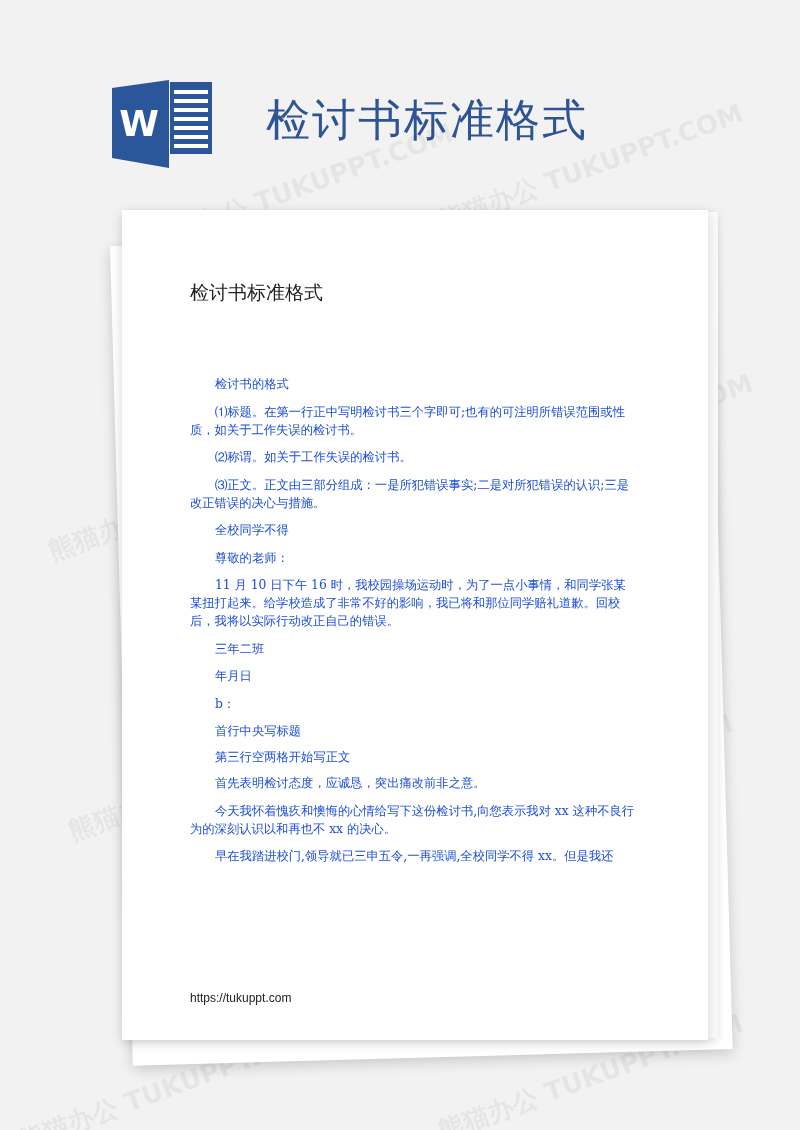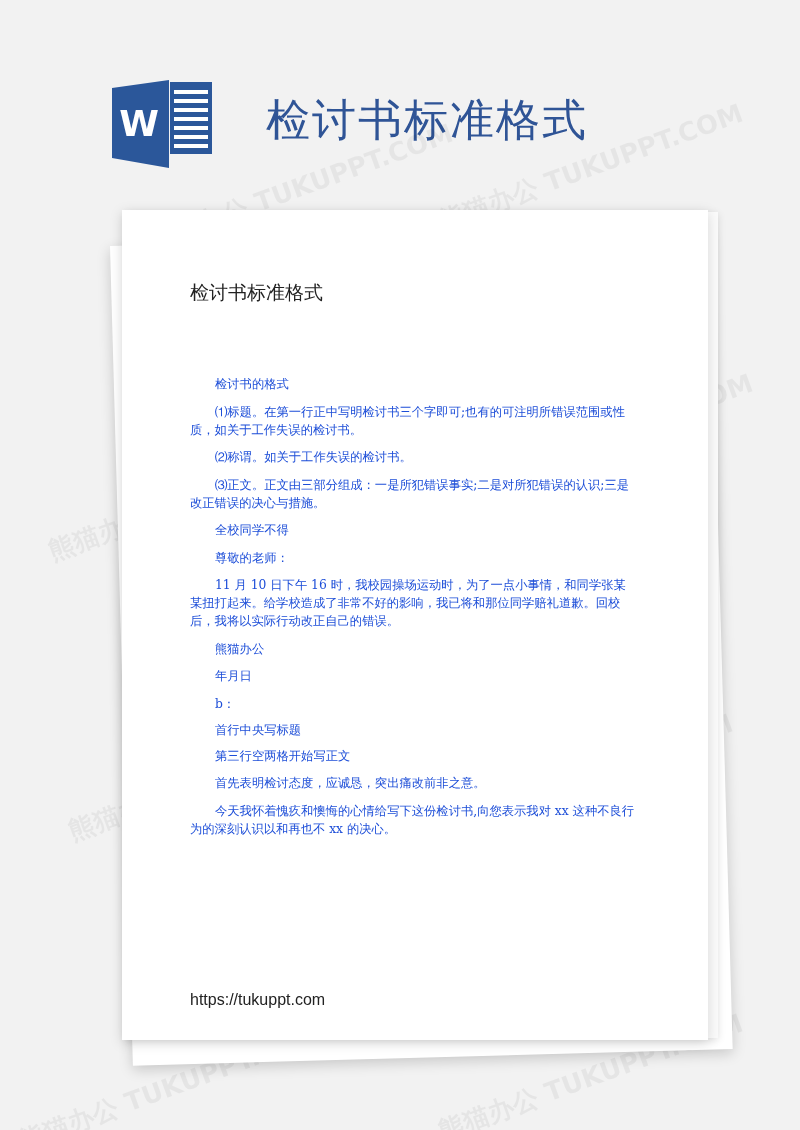--- a/index.html
+++ b/index.html
@@ -35,24 +35,24 @@
     }
     .doc-title {
       position: absolute; left: 68px; top: 70px;
       font-family: "DejaVu Sans", sans-serif; font-size: 19px; color: #222;
     }
     .body-text {
       position: absolute; left: 68px; top: 118px; width: 448px;
       font-size: 12.3px; color: #1d4ed8; line-height: 18px; margin-top: 47px;
     }
     .para { margin: 0 0 9.5px 0; text-indent: 25px; }
-    .para.tight { margin-bottom: 8px; font-family: Liberation Mono, monospace; }
+    .para.tight { margin-bottom: 8px; }
     .url {
       position: absolute; left: 68px; top: 781px;
-      font-family: "Liberation Sans", sans-serif; font-size: 16px; color: #222;
+      font-family: "Liberation Sans", sans-serif; font-size: 12px; color: #222;
     }
   </style>
 </head>
 <body>
 
 <div class="banner">
   <svg class="word-icon" viewBox="0 0 100 88">
     <rect x="58" y="2" width="42" height="72" fill="#2b579a"></rect>
     <g fill="#ffffff">
       <rect x="62" y="10" width="34" height="4"></rect>
@@ -84,22 +84,23 @@
 <div class="page">
   <div class="doc-title">检讨书标准格式</div>
   <div class="body-text">
     <p class="para">检讨书的格式</p>
     <p class="para">⑴标题。在第一行正中写明检讨书三个字即可;也有的可注明所错误范围或性质，如关于工作失误的检讨书。</p>
     <p class="para">⑵称谓。如关于工作失误的检讨书。</p>
     <p class="para">⑶正文。正文由三部分组成：一是所犯错误事实;二是对所犯错误的认识;三是改正错误的决心与措施。</p>
     <p class="para">全校同学不得</p>
     <p class="para">尊敬的老师：</p>
     <p class="para">11 月 10 日下午 16 时，我校园操场运动时，为了一点小事情，和同学张某某扭打起来。给学校造成了非常不好的影响，我已将和那位同学赔礼道歉。回校后，我将以实际行动改正自己的错误。</p>
-    <p class="para">熊猫办公</p>
+    <p class="para">三年二班</p>
     <p class="para">年月日</p>
     <p class="para">b：</p>
     <p class="para tight">首行中央写标题</p>
     <p class="para tight">第三行空两格开始写正文</p>
     <p class="para">首先表明检讨态度，应诚恳，突出痛改前非之意。</p>
     <p class="para">今天我怀着愧疚和懊悔的心情给写下这份检讨书,向您表示我对 xx 这种不良行为的深刻认识以和再也不 xx 的决心。</p>
+    <p class="para">早在我踏进校门,领导就已三申五令,一再强调,全校同学不得 xx。但是我还</p>
   </div>
   <div class="url">https://tukuppt.com</div>
 </div>
 
 </body></html>

